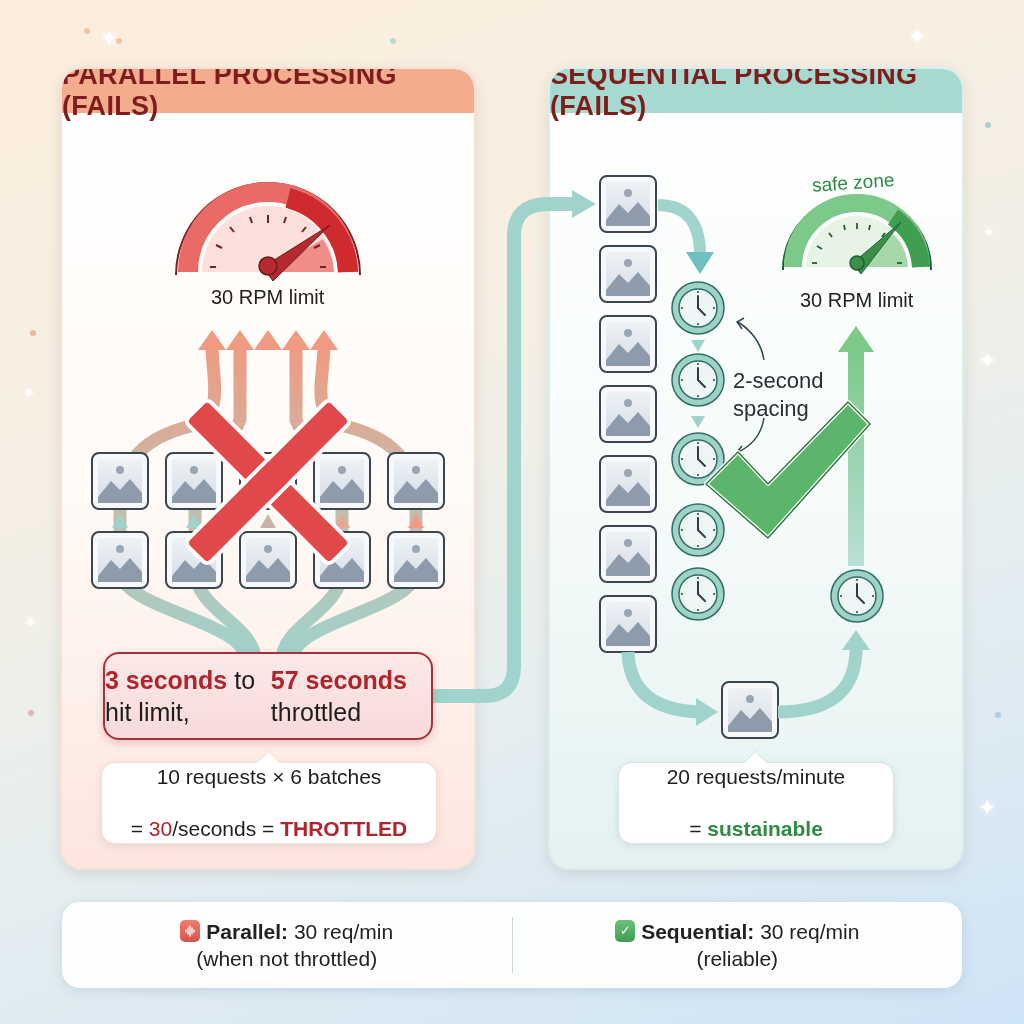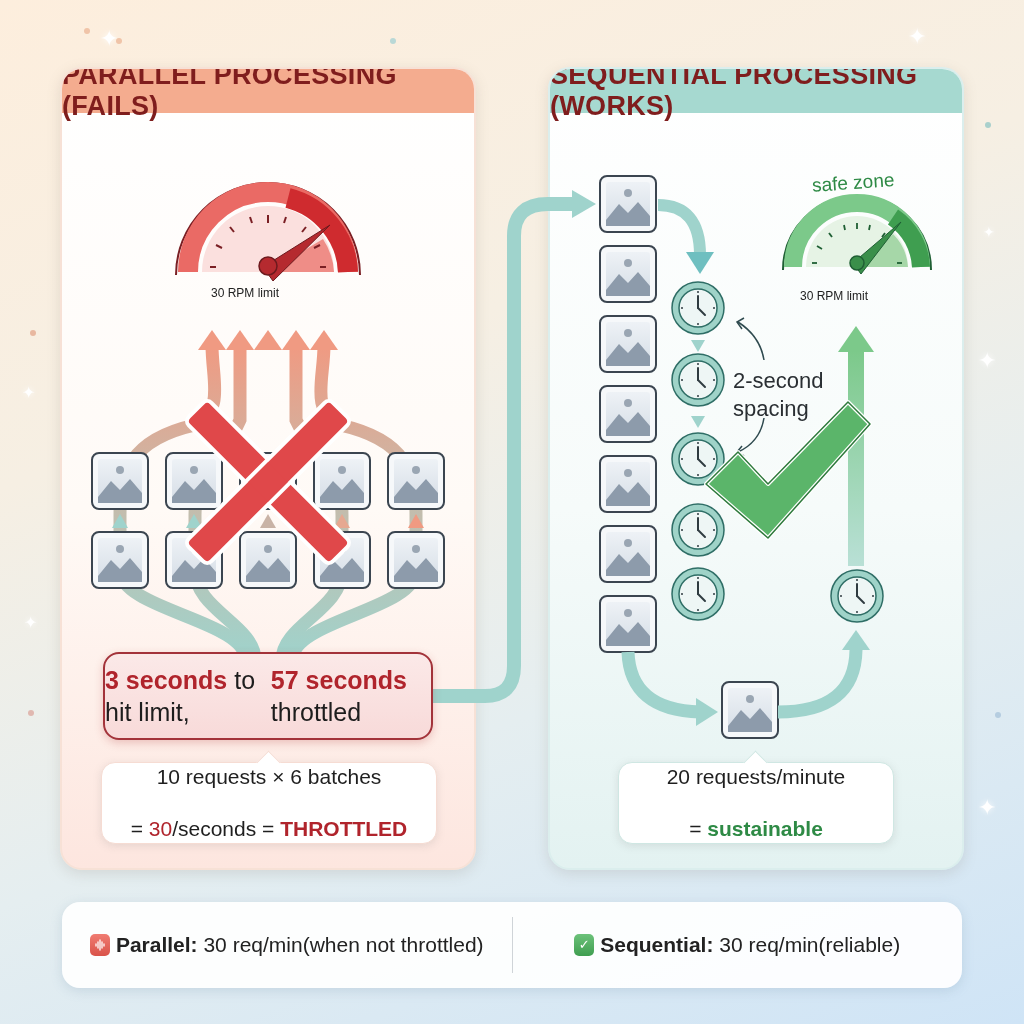--- a/index.html
+++ b/index.html
@@ -56,29 +56,29 @@
   .red-num { color: #b0242c; }
   .red-bold { color: #b0242c; font-weight: bold; }
   .green-bold { color: #2e8a45; font-weight: bold; }
 
   .footer {
     position: absolute; left: 62px; top: 902px; width: 900px; height: 86px;
     background: rgba(255,255,255,0.92); border-radius: 18px;
     box-shadow: 0 3px 12px rgba(110,140,170,0.22);
     display: flex; align-items: center;
   }
-  .footer-col { flex: 1; display: flex; flex-direction: row; align-items: center; justify-content: center; font-size: 21px; color: #222; line-height: 1.3; }
+  .footer-col { flex: 1; display: flex; flex-direction: column; align-items: center; justify-content: center; font-size: 21px; color: #222; line-height: 1.3; }
   .footer-divider { width: 1px; height: 56px; background: #cfd4d8; }
   .footer-title { display: flex; align-items: center; gap: 6px; }
   .badge { width: 20px; height: 22px; border-radius: 5px; display: inline-flex; align-items: center; justify-content: center; color: #fff; font-size: 13px; font-weight: bold; }
   .badge-red { background: linear-gradient(180deg, #f07c72, #d9534a); }
   .badge-green { background: linear-gradient(180deg, #6cc27a, #3f9e50); }
   .footer b { font-weight: bold; }
 
-  .gauge-label { position: absolute; font-size: 12px; color: #222; }
+  .gauge-label { position: absolute; font-size: 20px; color: #222; }
   .safe-zone { position: absolute; left: 812px; top: 172px; font-size: 19px; color: #2e8a45; transform: rotate(-4deg); }
   .spacing-label { position: absolute; left: 733px; top: 367px; font-size: 22px; color: #2a2f33; line-height: 1.25; }
 </style>
 </head>
 <body>
 
 <span class="sparkle" style="left:100px;top:28px;">✦</span>
 <span class="sparkle" style="left:908px;top:26px;">✦</span>
 <span class="sparkle" style="left:22px;top:385px;font-size:16px;">✦</span>
 <span class="sparkle" style="left:24px;top:615px;font-size:16px;">✦</span>
@@ -90,21 +90,21 @@
 <span class="dot" style="left:30px;top:330px;background:#e8b8a0;"></span>
 <span class="dot" style="left:28px;top:710px;background:#e0b8b0;"></span>
 <span class="dot" style="left:390px;top:38px;background:#b9d8d6;"></span>
 <span class="dot" style="left:985px;top:122px;background:#a9d0cc;"></span>
 <span class="dot" style="left:995px;top:712px;background:#b5cde0;"></span>
 
 <div class="panel panel-left">
   <div class="panel-header">PARALLEL PROCESSING (FAILS)</div>
 </div>
 <div class="panel panel-right">
-  <div class="panel-header">SEQUENTIAL PROCESSING (WORKS)</div>
+  <div class="panel-header">SEQUENTIAL PROCESSING (FAILS)</div>
 </div>
 
 <svg class="diagram" viewBox="0 0 1024 1024">
   <defs>
     <linearGradient id="imgFill" x1="0" y1="0" x2="0" y2="1">
       <stop offset="0" stop-color="#eef2f6"></stop>
         <stop offset="1" stop-color="#d5dde6"></stop>
     </linearGradient>
     <linearGradient id="tealSalmon" x1="0" y1="1" x2="0" y2="0">
       <stop offset="0" stop-color="#9fd3cc"></stop>

